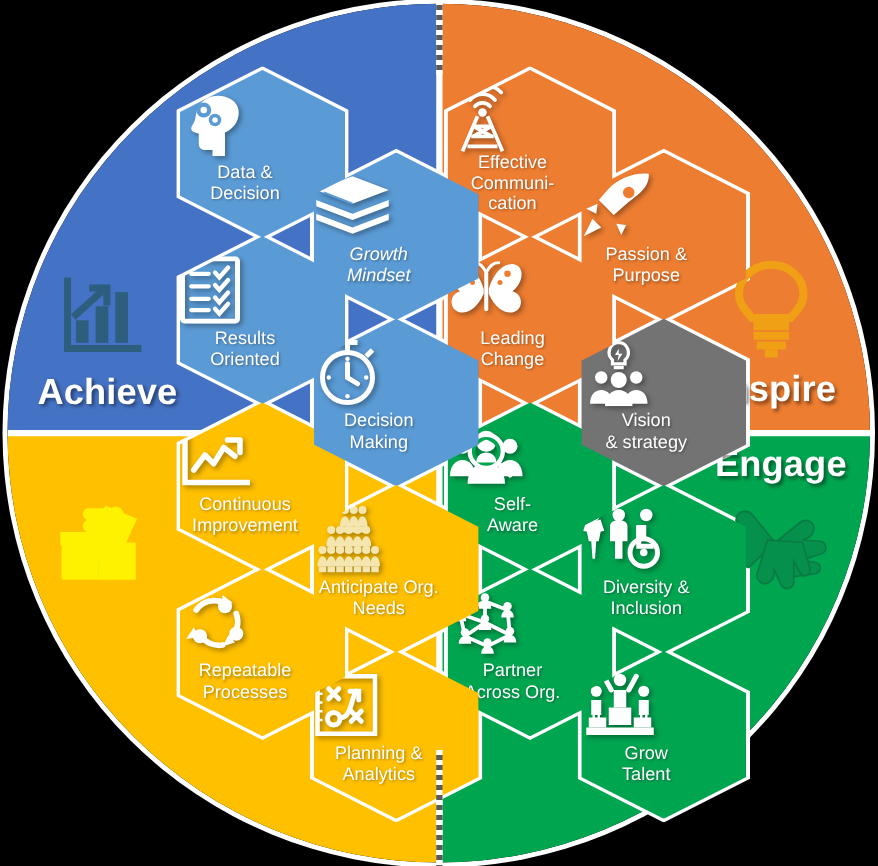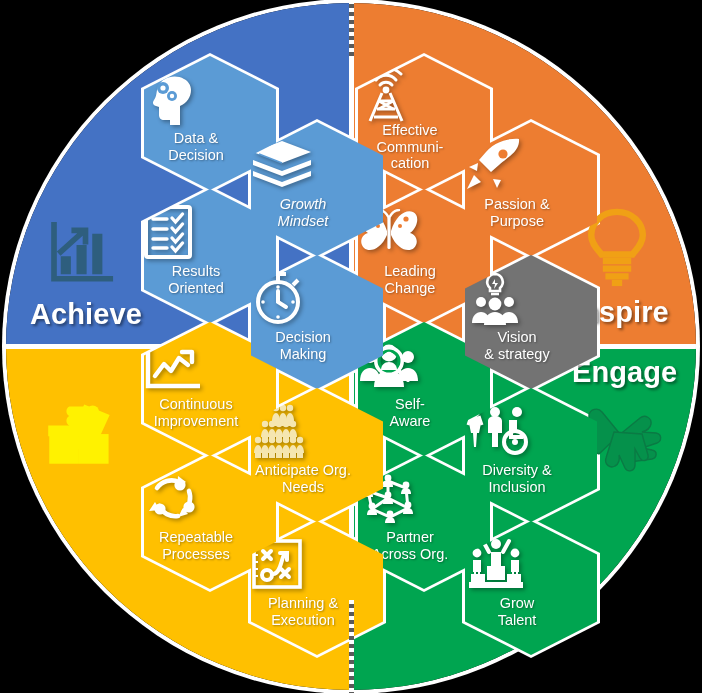--- a/index.html
+++ b/index.html
@@ -550,21 +550,21 @@
      <path d="M12 13l8 8M20 13l-8 8"></path>
      <circle cx="16" cy="37" r="5"></circle>
      <path d="M30 39l8-8M38 39l-8-8"></path>
      <path d="M22 36 C30 36 30 20 34 15"></path>
      <path d="M29 15h7v7"></path>
               </g>
             </svg>
           </div>
           <div class="hexlabel">
             <div>Planning &amp;</div>
-            <div>Execution</div>
+            <div>Analytics</div>
           </div>
         </div>
       </div>
       <div class="hex" style="left: 465px; top: 388px; background: rgb(0, 165, 80); z-index: 44;">
         <div class="inner">
           <div class="hexico">
             <svg width="64" height="52" viewBox="0 0 64 52">
               <g fill="#ffffff">
    <circle cx="10" cy="7" r="5"></circle>
                 <path d="M4 18c0-5 2-7 6-7s6 2 6 7l-2 10h-2l-1 14H9l-1-14H6z"></path>

